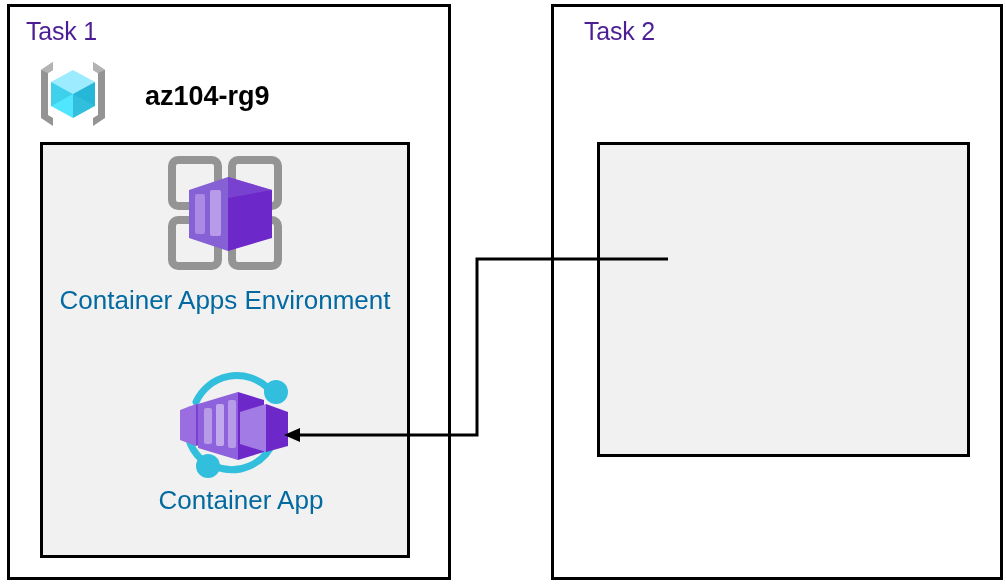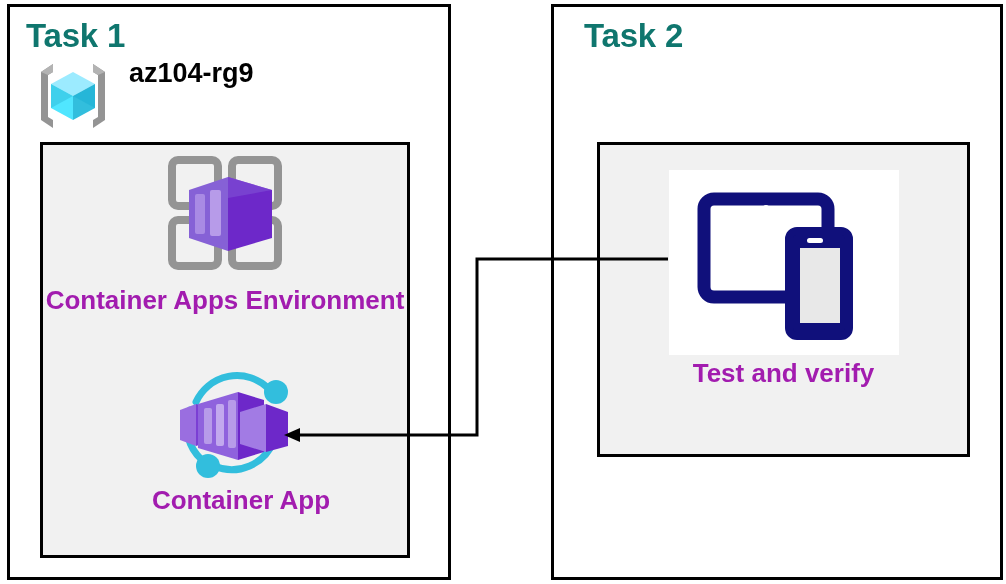--- a/index.html
+++ b/index.html
@@ -24,39 +24,39 @@
     position: absolute;
     background: #ffffff;
     border: 3px solid #000000;
     box-sizing: border-box;
   }
   #task1-panel { left: 7px;   top: 4px; width: 444px; height: 576px; }
   #task2-panel { left: 551px; top: 4px; width: 452px; height: 576px; }
 
   .task-heading {
     position: absolute;
-    font-size: 33px;
-    font-weight: bold;
-    color: #0f766e;
+    font-size: 25px;
+    font-weight: normal;
+    color: #4c1d95;
     letter-spacing: -0.2px;
     white-space: nowrap;
   }
   #task1-heading { left: 26px;  top: 17px; }
   #task2-heading { left: 584px; top: 17px; }
 
   
   #resource-group {
     position: absolute;
     left: 33px;
     top: 58px;
     width: 290px;
     height: 76px;
     display: flex;
-    align-items: flex-start;
-    gap: 16px;
+    align-items: center;
+    gap: 32px;
   }
   #resource-group-label {
     font-size: 27px;
     font-weight: bold;
     color: #000000;
     white-space: nowrap;
   }
 
   
   .inner-box {
@@ -75,22 +75,22 @@
     flex-direction: column;
     align-items: center;
   }
   #tile-cae { left: 40px;  top: 150px; width: 370px; }
   #tile-ca  { left: 40px;  top: 372px; width: 370px; padding-left: 16px; }
   #tile-test{ left: 597px; top: 170px; width: 373px; }
 
   .tile-label {
     margin-top: 4px;
     font-size: 26px;
-    font-weight: bold;
-    color: #a21caf;
+    font-weight: normal;
+    color: #0369a1;
     text-align: center;
     line-height: 1.1;
     white-space: pre-line;
   }
 
   .icon-plate-white {
     background: #ffffff;
     width: 230px;
     height: 185px;
     display: flex;
@@ -185,36 +185,19 @@
     </span>
     <div class="tile-label">Container App</div>
   </div>
 
   <div id="task2-panel" class="task-panel"></div>
 
   <div id="task2-heading" class="task-heading">Task 2</div>
 
   <div id="task2-inner" class="inner-box"></div>
 
-  <div id="tile-test" class="tile">
-    <div class="icon-plate-white">
-      <span>
-        <svg width="180" height="160" viewBox="0 0 180 160" aria-hidden="true">
-
-          <rect x="10" y="18" width="124" height="98" rx="10" fill="none" stroke="#10107b" stroke-width="13"></rect>
-          <circle cx="72" cy="27" r="3" fill="#ffffff"></circle>
-          <rect x="57" y="103" width="32" height="6" rx="3" fill="#ffffff"></rect>
-
-          <rect x="95" y="50" width="60" height="105" rx="8" fill="#10107b" stroke="#10107b" stroke-width="8"></rect>
-          <rect x="106" y="67" width="40" height="75" fill="#e8e8e8"></rect>
-          <rect x="113" y="57" width="16" height="5" rx="2.5" fill="#ffffff"></rect>
-        </svg>
-      </span>
-    </div>
-    <div class="tile-label">Test and verify</div>
-  </div>
 
   <svg id="connector" aria-hidden="true">
     <path d="M668 259 L477 259 L477 435 L296 435" fill="none" stroke="#000000" stroke-width="3"></path>
     <path d="M284 435 L300 428 L300 442 Z" fill="#000000"></path>
   </svg>
 
 </div>
 
 </body></html>

